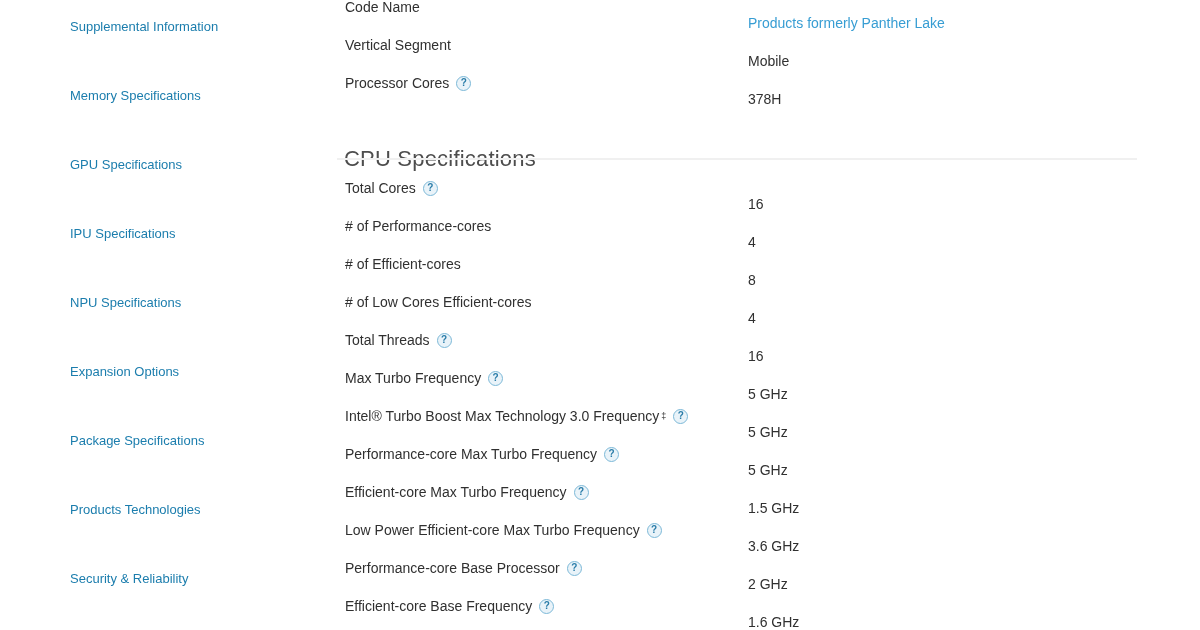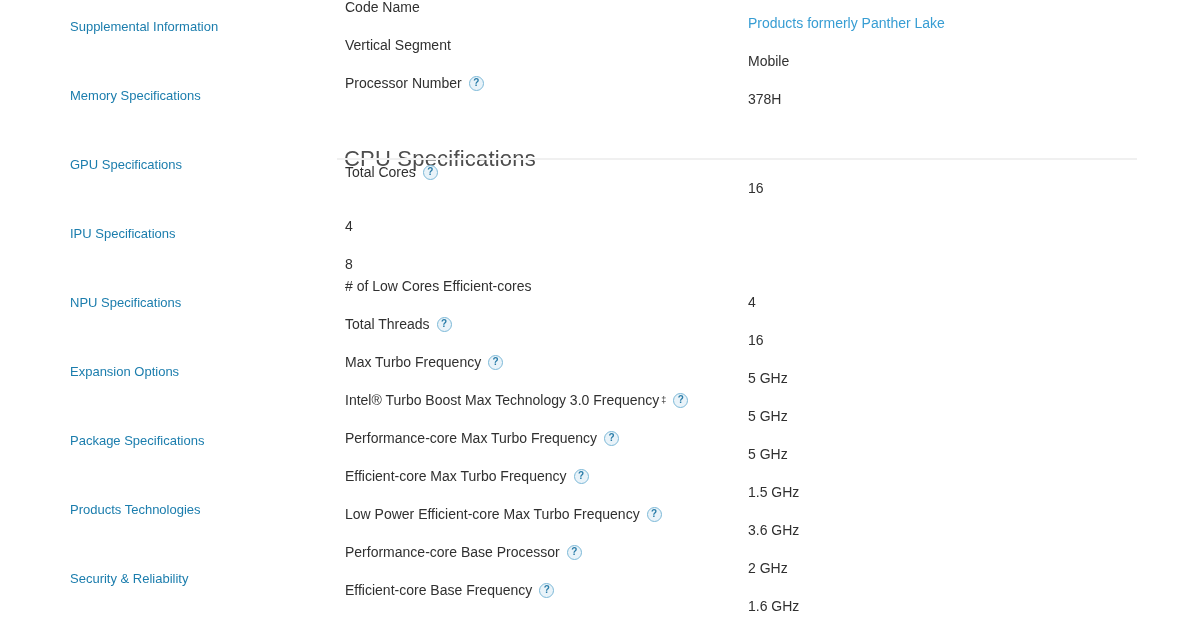--- a/index.html
+++ b/index.html
@@ -26,21 +26,21 @@
   }
   .sidebar-item a {
     color: #1b7dad;
     text-decoration: none;
     cursor: pointer;
   }
 
   
   .rows-block { position: absolute; left: 345px; }
   .overview-rows { top: -12px; }
-  .cpu-rows { top: 153px; text-align: right; }
+  .cpu-rows { top: 169px; text-align: right; }
   .spec-row {
     height: 38px;
     display: flex;
     align-items: center;
     width: 800px;
   }
   .spec-label {
     width: 403px;
     font-size: 14px;
     color: #303030;
@@ -121,41 +121,47 @@
       <div class="spec-value"><a>Products formerly Panther Lake</a></div>
     </div>
     <div class="spec-row">
       <div class="spec-label">
         <span>Vertical Segment</span>
       </div>
       <div class="spec-value">Mobile</div>
     </div>
     <div class="spec-row">
       <div class="spec-label">
-        <span>Processor Number</span>
+        <span>Processor Cores</span>
         <span class="info-icon">?</span>
       </div>
       <div class="spec-value">378H</div>
     </div>
   </div>
 
 <h2 class="section-heading">CPU Specifications</h2>
 <div class="section-divider"></div>
 <div id="cpu-rows" class="rows-block cpu-rows">
     <div class="spec-row">
       <div class="spec-label">
         <span>Total Cores</span>
         <span class="info-icon">?</span>
       </div>
       <div class="spec-value">16</div>
     </div>
     <div class="spec-row">
+      <div class="spec-label">
+        <span># of Performance-cores</span>
+      </div>
       <div class="spec-value">4</div>
     </div>
     <div class="spec-row">
+      <div class="spec-label">
+        <span># of Efficient-cores</span>
+      </div>
       <div class="spec-value">8</div>
     </div>
     <div class="spec-row">
       <div class="spec-label">
         <span># of Low Cores Efficient-cores</span>
       </div>
       <div class="spec-value">4</div>
     </div>
     <div class="spec-row">
       <div class="spec-label">

